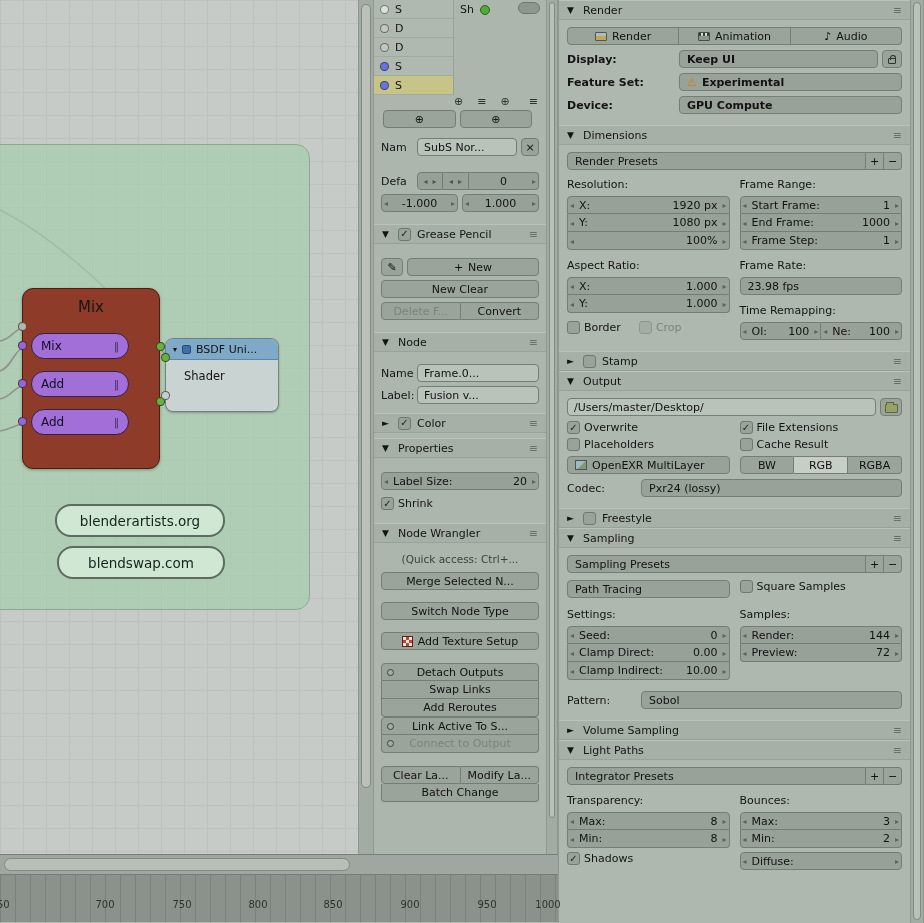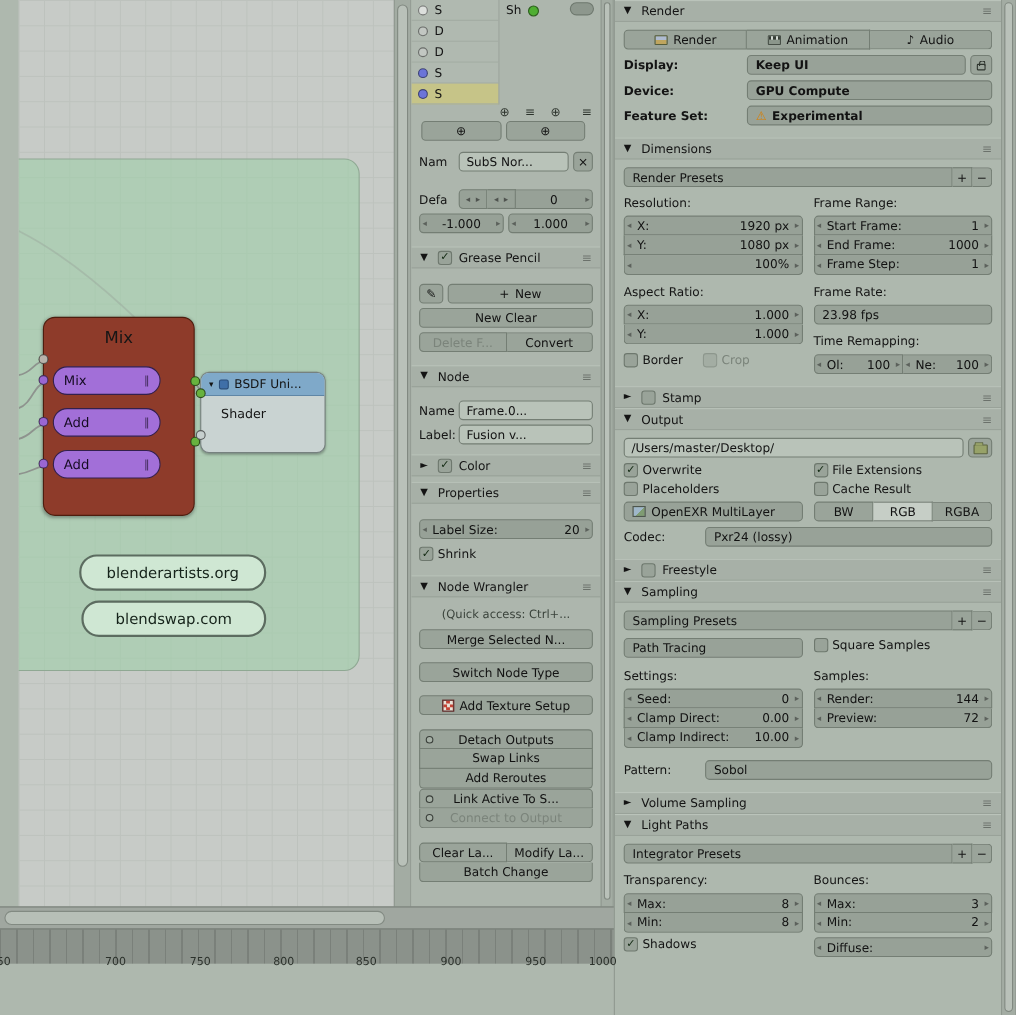--- a/index.html
+++ b/index.html
@@ -1,20 +1,20 @@
 <!DOCTYPE html>
 <html><head>
 <meta charset="utf-8">
 <style>
 *{margin:0;padding:0;box-sizing:border-box;font-family:"DejaVu Sans",sans-serif;}
 html,body{width:924px;height:923px;overflow:hidden;}
 body{position:relative;background:#aeb8ae;font-size:11px;color:#141414;}
 
 
-#node-editor{position:absolute;left:17px;top:0;width:358px;height:869px;overflow:hidden;
+#node-editor{position:absolute;left:0;top:0;width:358px;height:869px;overflow:hidden;
  background-color:#c7cbc7;
  background-image:linear-gradient(#bdc2bd 1px,transparent 1px),linear-gradient(90deg,#bdc2bd 1px,transparent 1px);
  background-size:23px 23px;}
 #frame-node{position:absolute;left:-26px;top:144px;width:336px;height:466px;
  background:rgba(160,206,170,.62);border:1px solid #8fa893;border-radius:14px;}
 #noodles{position:absolute;left:0;top:0;width:358px;height:855px;pointer-events:none;}
 #noodles path{fill:none;stroke:#8e938e;stroke-width:1.6;}
 #mix-node{position:absolute;left:22px;top:288px;width:138px;height:181px;background:#8e3b2a;
  border:1px solid #4e1d0e;border-radius:11px;box-shadow:0 1px 3px rgba(0,0,0,.3);}
 .mix-title{text-align:center;margin-top:9px;font-size:15px;color:#161616;}
@@ -115,21 +115,21 @@
 
 
 #props{position:absolute;left:558px;top:0;width:352px;height:923px;background:#aeb8ae;border-left:1px solid #8f988f;overflow:hidden;}
 .sect{padding:7px 8px 11px;display:flex;flex-direction:column;gap:5px;}
 .grid2{display:grid;grid-template-columns:1fr 1fr;column-gap:10px;row-gap:4px;align-items:start;}
 .col{display:flex;flex-direction:column;gap:4px;}
 .lrow{display:grid;grid-template-columns:108px 1fr;align-items:center;gap:4px;font-weight:bold;}
 .lrow2{display:grid;grid-template-columns:70px 1fr;align-items:center;gap:4px;}
 
 
-#timeline{position:absolute;left:0;top:824px;width:558px;height:52px;background:#a0a7a0;border-top:1px solid #777f77;}
+#timeline{position:absolute;left:0;top:854px;width:558px;height:68px;background:#a0a7a0;border-top:1px solid #777f77;}
 .hthumb{position:absolute;left:4px;top:3px;width:346px;height:13px;background:#b7bfb7;border:1px solid #828a82;border-radius:7px;}
 .ruler{position:absolute;left:0;top:19px;right:0;bottom:0;background:#8b928b;border-top:1px solid #767d76;
  background-image:repeating-linear-gradient(90deg,rgba(0,0,0,.12) 0 1px,transparent 1px 15px);}
 .tick{position:absolute;top:24px;transform:translateX(-50%);font-size:10px;color:#2c322c;}
 .tick.first{transform:none;}
 </style>
 </head>
 <body>
 
 <div id="node-editor">
@@ -395,29 +395,29 @@
     <div class="lrow">
       <span>Display:</span>
       <div class="row">
         <div class="menufield" style="flex:1">Keep UI</div>
         <div class="btn" style="width:20px;flex:none">
             <span class="ic ic-lock"></span>
           </div>
       </div>
     </div>
     <div class="lrow">
-      <span>Device:</span>
-      <div class="menufield">GPU Compute</div>
-    </div>
-    <div class="lrow">
       <span>Feature Set:</span>
       <div class="menufield">
         <span class="warn">⚠</span>
         <span>Experimental</span>
       </div>
+    </div>
+    <div class="lrow">
+      <span>Device:</span>
+      <div class="menufield">GPU Compute</div>
     </div>
   </div>
 
   <div class="phdr">
     <span class="tri">▼</span>
     <span>Dimensions</span>
     <span class="grip">≡</span>
   </div>
   <div class="sect">
     <div class="hgrp">

